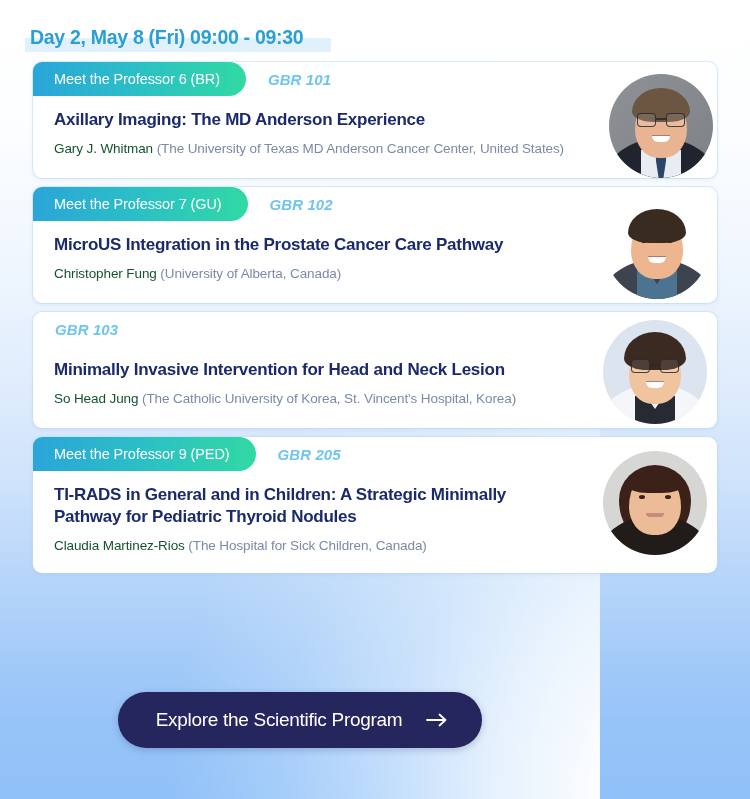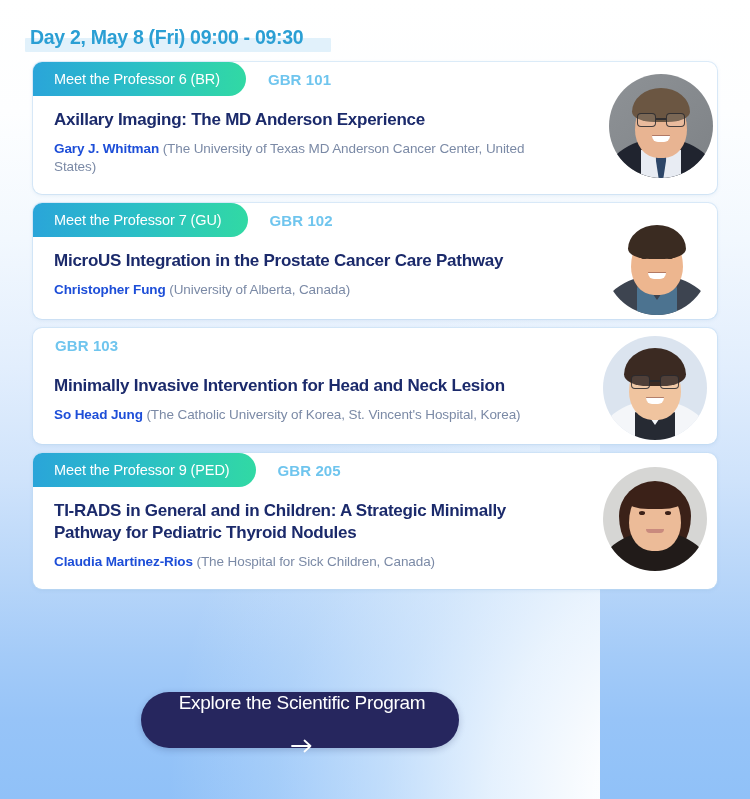--- a/index.html
+++ b/index.html
@@ -117,20 +117,21 @@
     z-index: 2;
   }
 
   .session-code {
     margin-left: 22px;
     font-size: 15px;
     font-weight: bold;
     color: #6fc5ee;
     letter-spacing: 0.1px;
     white-space: nowrap;
+    font-style: italic;
   }
 
   .card-body {
     position: relative;
     padding: 13px 0 18px 0;
     min-height: 82px;
   }
 
   .talk-title {
     font-size: 17px;
@@ -143,22 +144,22 @@
 
   .speaker {
     margin-top: 9px;
     font-size: 13.5px;
     line-height: 1.35;
     color: #4a5878;
     padding: 0 150px 0 21px;
     letter-spacing: -0.1px;
   }
   .speaker .name {
-    font-weight: bold;
-    color: #1d4ed8;
+    font-weight: normal;
+    color: #14532d;
   }
   .speaker .affil {
     color: #7b8aa6;
   }
 
   
   .portrait {
     position: absolute;
     right: 4px;
     top: -22px;
@@ -294,21 +295,20 @@
     color: #ffffff;
     border: none;
     border-radius: 28px;
     height: 56px;
     padding: 0 34px 0 38px;
     font-family: "Liberation Sans", sans-serif;
     font-size: 19px;
     letter-spacing: -0.3px;
     cursor: pointer;
     box-shadow: 0 2px 7px rgba(25,30,80,0.22);
-    flex-direction: column;
   }
   .cta-arrow {
     display: inline-flex;
     align-items: center;
     justify-content: center;
     width: 22px;
     height: 22px;
   }
 </style>
 </head>

